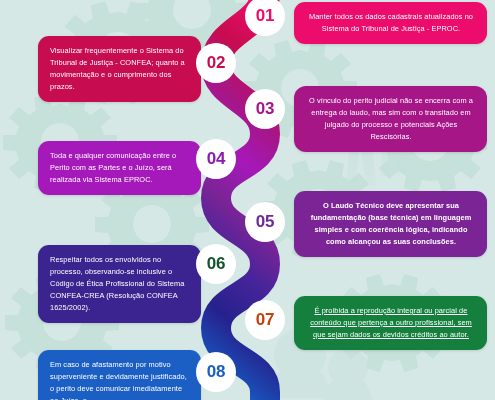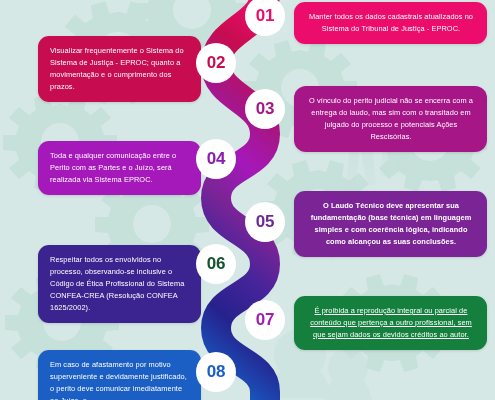--- a/index.html
+++ b/index.html
@@ -146,21 +146,21 @@
              C216,362 265,360 265,392
              L265,412" fill="none" stroke="url(#spine-grad)" stroke-width="30" stroke-linecap="round"></path>
   </svg>
 
   <div id="steps-root">
       <div class="card card-right" style="background: rgb(236, 12, 107); top: 2px; min-height: 42px;">
         <p>Manter todos os dados cadastrais atualizados no Sistema do Tribunal de Justiça - EPROC.</p>
       </div>
       <div class="badge" style="left: 245px; top: -4px; color: rgb(236, 12, 107);">01</div>
       <div class="card card-left" style="background: rgb(200, 12, 80); top: 36px; min-height: 54px;">
-        <p>Visualizar frequentemente o Sistema do Sistema de Justiça - EPROC; quanto a movimentação e o cumprimento dos prazos.</p>
+        <p>Visualizar frequentemente o Sistema do Tribunal de Justiça - CONFEA; quanto a movimentação e o cumprimento dos prazos.</p>
       </div>
       <div class="badge" style="left: 196px; top: 43px; color: rgb(200, 12, 80);">02</div>
       <div class="card card-right" style="background: rgb(166, 22, 135); top: 86px; min-height: 54px; border-radius: 12px;">
         <p>O vínculo do perito judicial não se encerra com a entrega do laudo, mas sim com o transitado em julgado do processo e potenciais Ações Rescisórias.</p>
       </div>
       <div class="badge" style="left: 245px; top: 89px; color: rgb(166, 22, 135);">03</div>
       <div class="card card-left" style="background: rgb(165, 24, 186); top: 141px; min-height: 46px;">
         <p>Toda e qualquer comunicação entre o Perito com as Partes e o Juízo, será realizada via Sistema EPROC.</p>
       </div>
       <div class="badge" style="left: 196px; top: 139px; color: rgb(139, 28, 174);">04</div>
@@ -168,20 +168,20 @@
         <p>O Laudo Técnico deve apresentar sua fundamentação (base técnica) em linguagem simples e com coerência lógica, indicando como alcançou as suas conclusões.</p>
       </div>
       <div class="badge" style="left: 245px; top: 202px; color: rgb(107, 42, 151);">05</div>
       <div class="card card-left" style="background: rgb(59, 36, 144); top: 245px; min-height: 62px;">
         <p>Respeitar todos os envolvidos no processo, observando-se inclusive o Código de Ética Profissional do Sistema CONFEA-CREA (Resolução CONFEA 1625/2002).</p>
       </div>
       <div class="badge" style="left: 196px; top: 244px; color: #14532d;">06</div>
       <div class="card card-right" style="background: #15803d; top: 296px; min-height: 54px; text-decoration: underline;">
         <p>É proibida a reprodução integral ou parcial de conteúdo que pertença a outro profissional, sem que sejam dados os devidos créditos ao autor.</p>
       </div>
-      <div class="badge" style="left: 245px; top: 300px; color: #a21caf;">07</div>
+      <div class="badge" style="left: 245px; top: 300px; color: #c2410c;">07</div>
       <div class="card card-left" style="background: rgb(27, 95, 196); top: 350px; min-height: 54px;">
         <p>Em caso de afastamento por motivo superveniente e devidamente justificado, o perito deve comunicar imediatamente ao Juízo, e</p>
       </div>
       <div class="badge" style="left: 196px; top: 352px; color: rgb(27, 95, 196);">08</div>
     </div>
 
 </div>
 
 </body></html>

